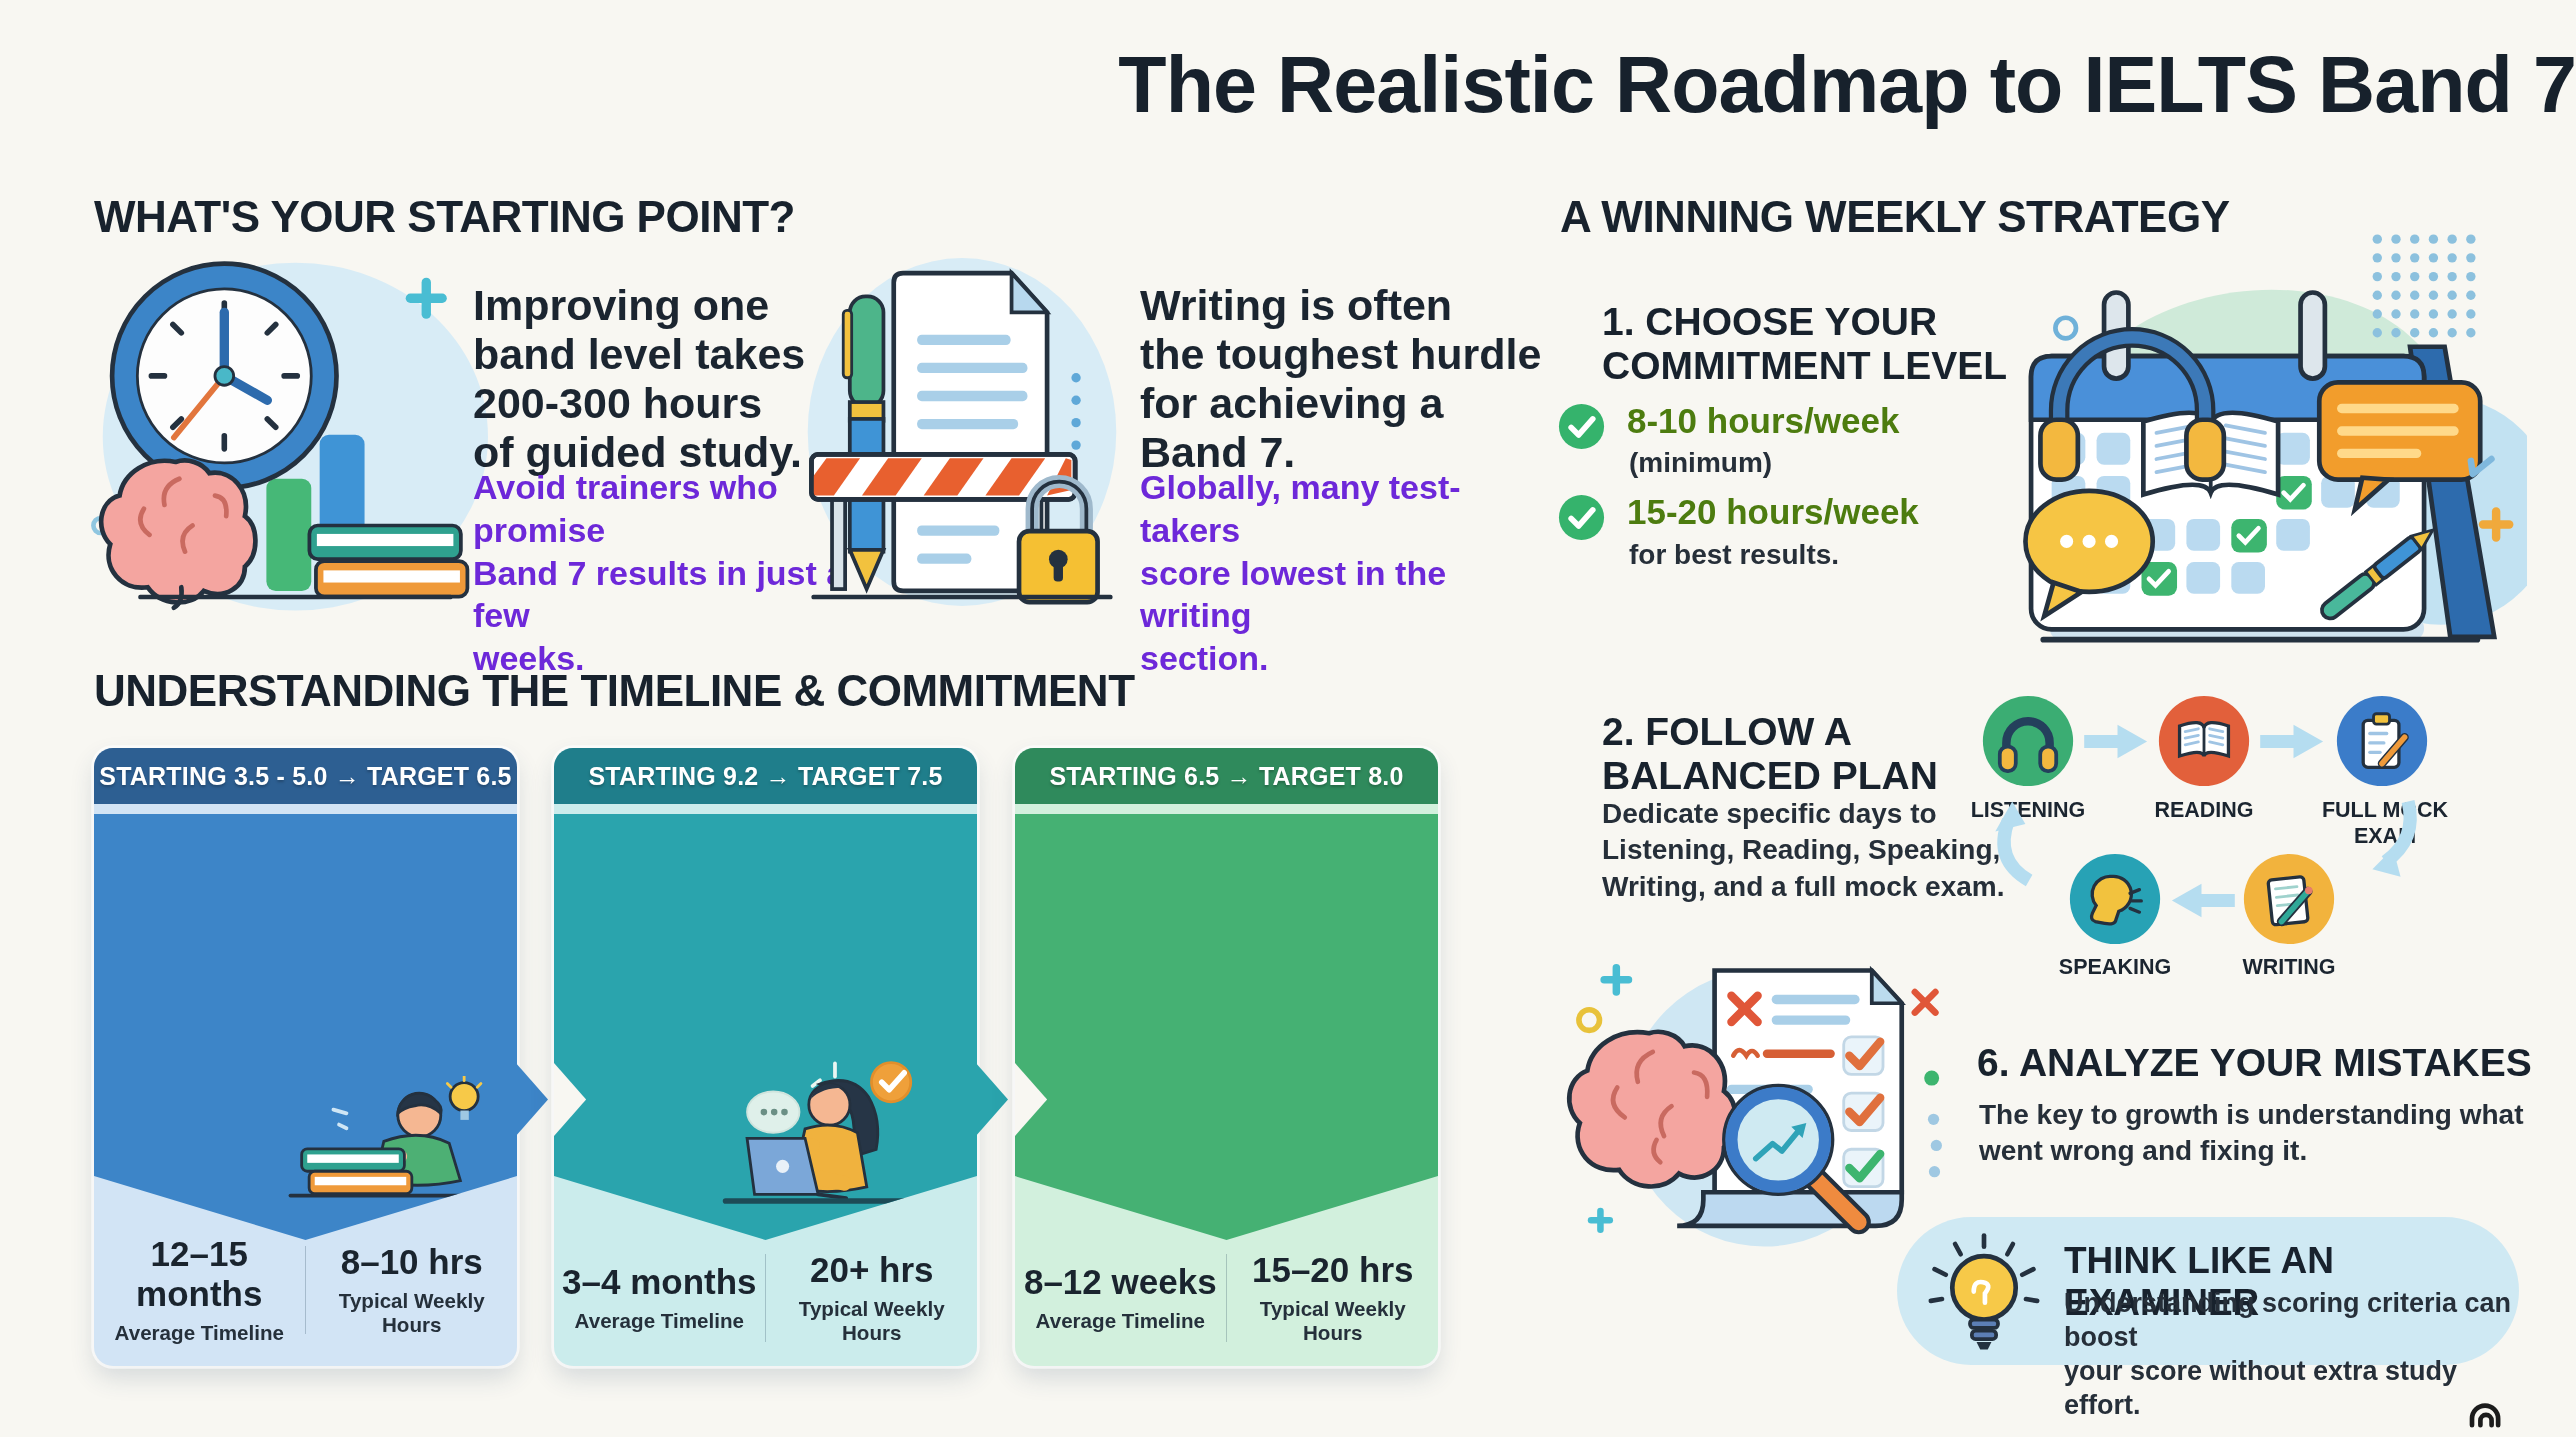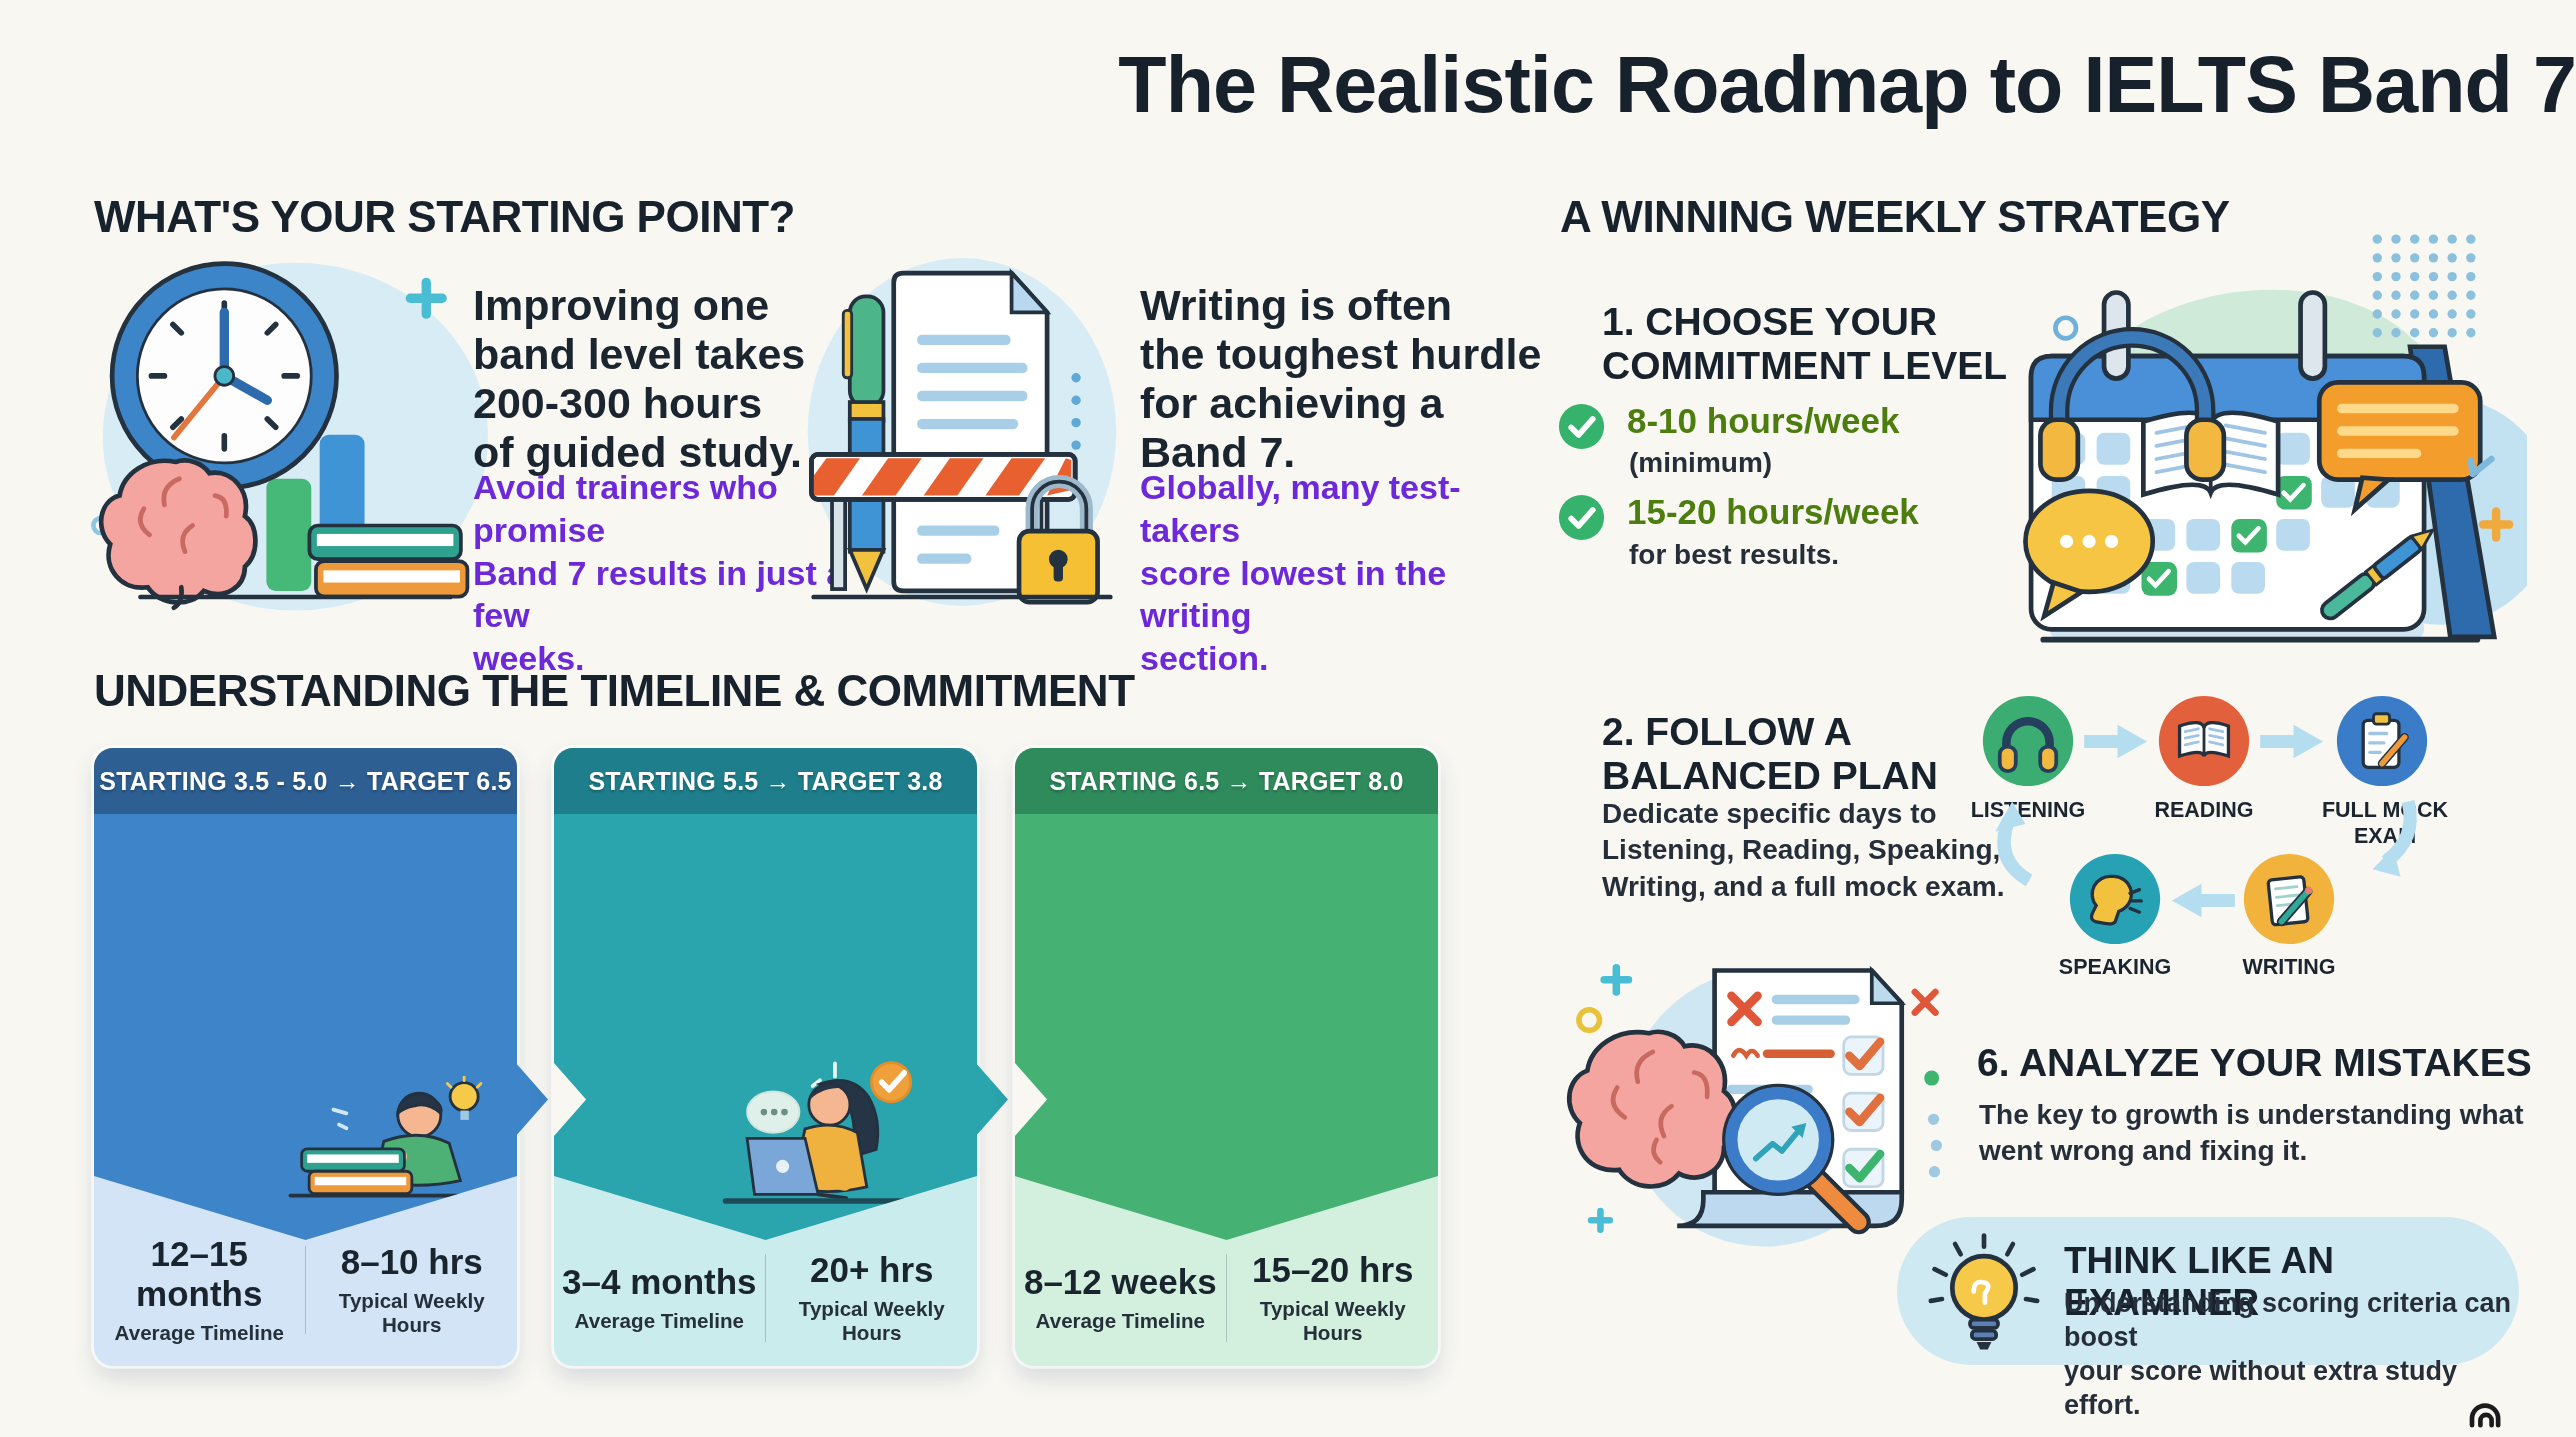--- a/index.html
+++ b/index.html
@@ -22,21 +22,21 @@
   }
   .fact-headline { font-size:43px; font-weight:800; line-height:1.14; color:#1b2530; }
   .fact-note { font-size:34px; font-weight:600; line-height:1.26; color:#6d28d9; }
 
   
   .card {
     position:absolute; top:748px; width:423px; height:618px; border-radius:19px;
     box-shadow:0 0 0 2.8px rgba(255,255,255,.65), 0 11.2px 24px rgba(40,70,100,.16);
   }
   .card-header {
-    position:absolute; left:0; right:0; top:0; height:66px;
+    position:absolute; left:0; right:0; top:0; height:56px;
     border-radius:19px 19px 0 0; display:flex; align-items:center; justify-content:center;
     color:#fff; font-size:25px; font-weight:800; letter-spacing:0.2px;
     text-shadow:0 1.9px 2.8px rgba(0,0,0,.25);
   }
   .card-body {
     position:absolute; left:0; right:0; top:66px; height:426px;
     clip-path:polygon(0 0, 100% 0, 100% 85%, 50% 100%, 0 85%);
   }
   .flow-arrow-out {
     position:absolute; top:248px; right:-31px; width:33px; height:75px;
@@ -230,21 +230,21 @@
       </div>
       <div class="stat-divider"></div>
       <div class="stat">
         <div class="stat-value">8–10 hrs</div>
         <div class="stat-label">Typical Weekly Hours</div>
       </div>
     </div>
   </div>
 
   <div class="card" style="left:554px; background:#cbecec;">
-    <div class="card-header" style="background:#1f7e8b;">STARTING 5.5 → TARGET 3.8</div>
+    <div class="card-header" style="background:#1f7e8b;">STARTING 9.2 → TARGET 7.5</div>
     <div class="card-body" style="background:#2aa4ad;">
       <div class="flow-notch-in"></div>
       <svg style="position:absolute; left:161px; top:242px;" width="225" height="159" viewBox="0 0 240 170">
         <g stroke="#eaf6f2" stroke-width="4" stroke-linecap="round">
           <line x1="128" y1="8" x2="128" y2="22"></line>
             <line x1="112" y1="26" x2="104" y2="32"></line>
         </g>
         <circle cx="188" cy="28" r="21" fill="#efa03a" stroke="#e28f2b" stroke-width="3"></circle>
         <path d="M178,28 l8,8 l16,-18" fill="none" stroke="#ffffff" stroke-width="6" stroke-linecap="round" stroke-linejoin="round"></path>
         <ellipse cx="62" cy="60" rx="28" ry="22" fill="#dff0ea" stroke="#cfe4dd" stroke-width="2"></ellipse>

